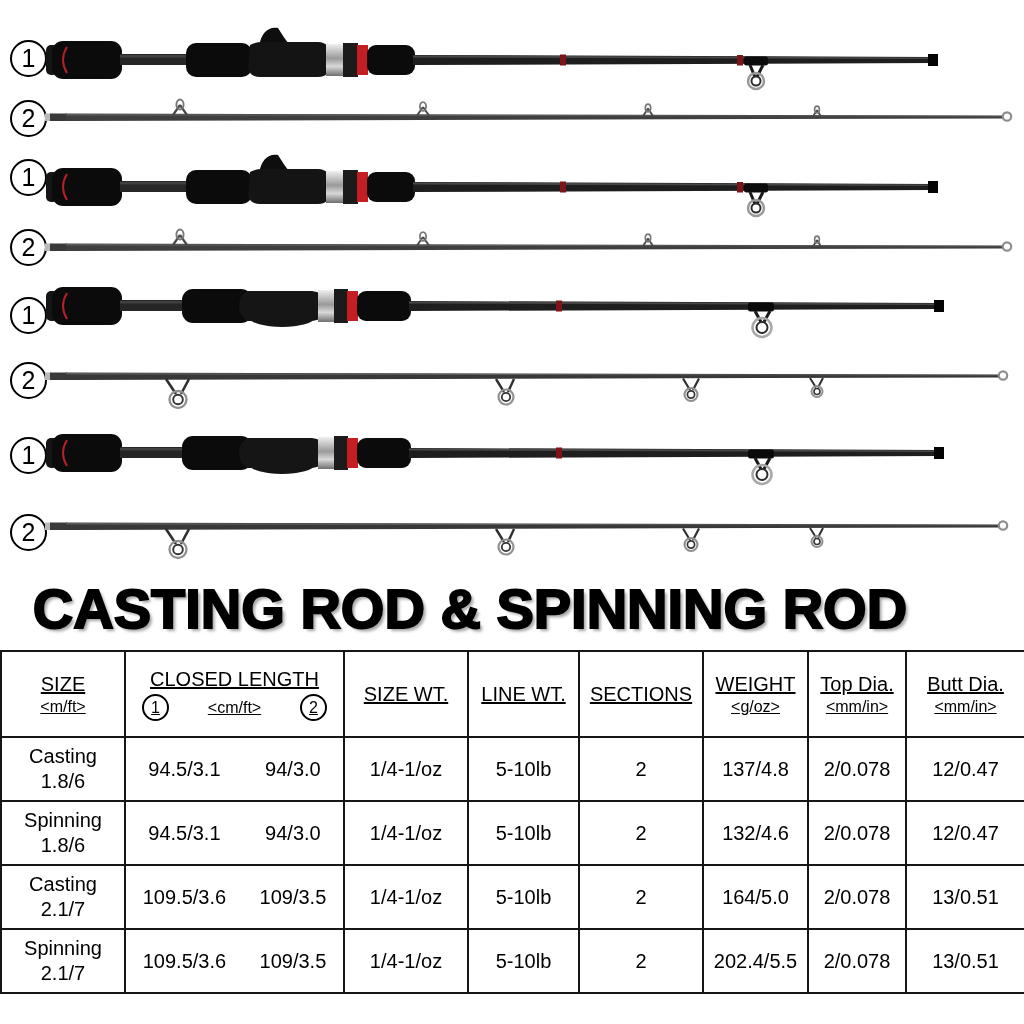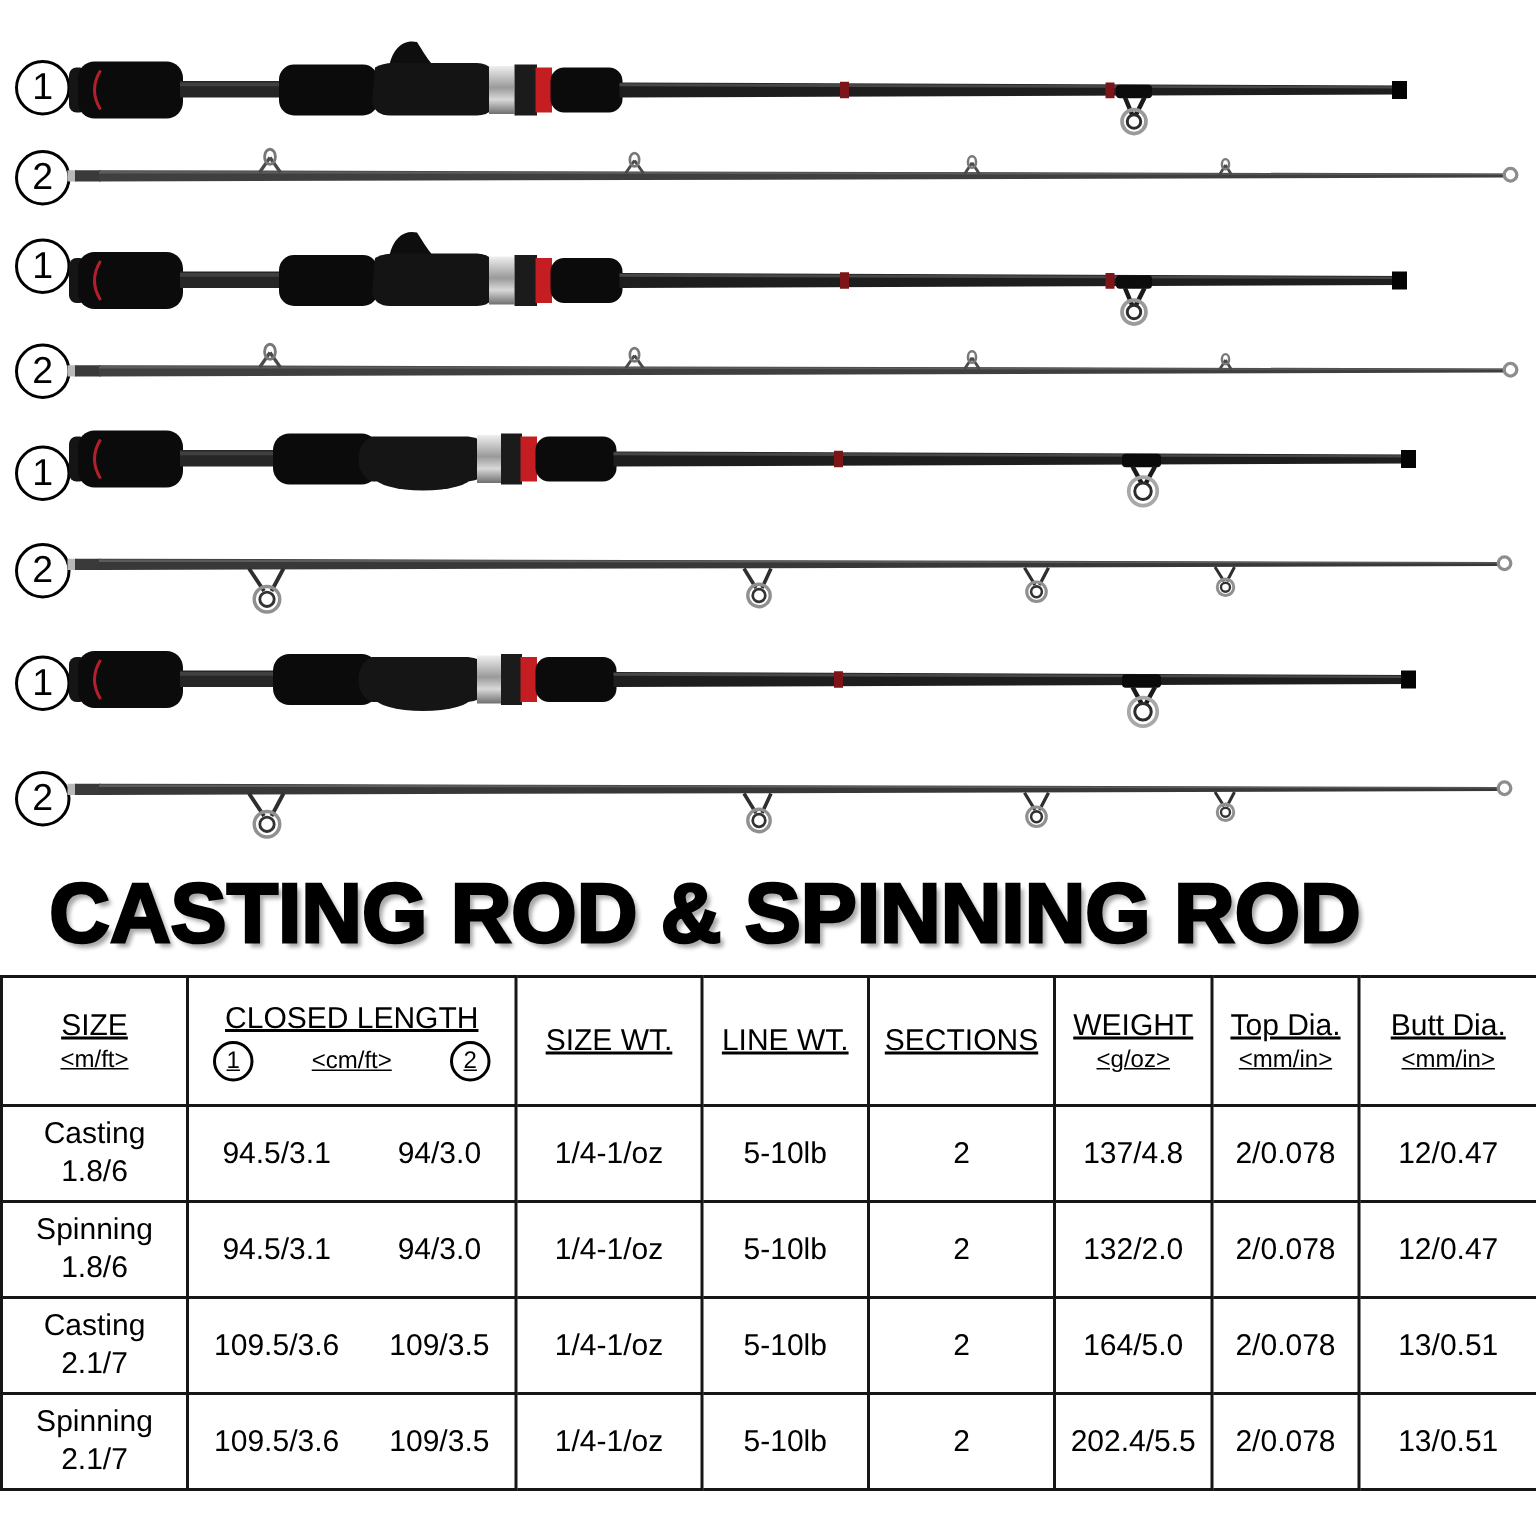--- a/index.html
+++ b/index.html
@@ -244,21 +244,21 @@
         </td>
         <td>
           <div class="cl-cell">
             <span>94.5/3.1</span>
             <span>94/3.0</span>
           </div>
         </td>
         <td>1/4-1/oz</td>
         <td>5-10lb</td>
         <td>2</td>
-        <td>132/2.0</td>
+        <td>132/4.6</td>
         <td>2/0.078</td>
         <td>12/0.47</td>
       </tr>
       <tr>
         <td>
           <div>Casting</div>
           <div>2.1/7</div>
         </td>
         <td>
           <div class="cl-cell">

